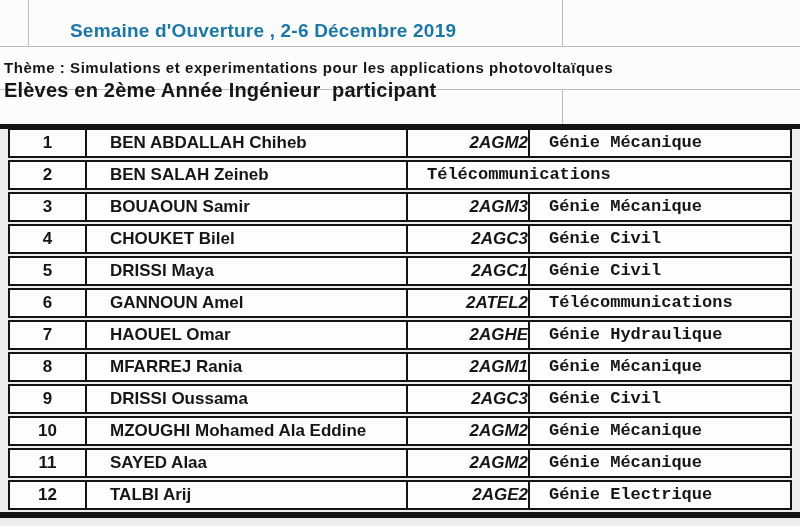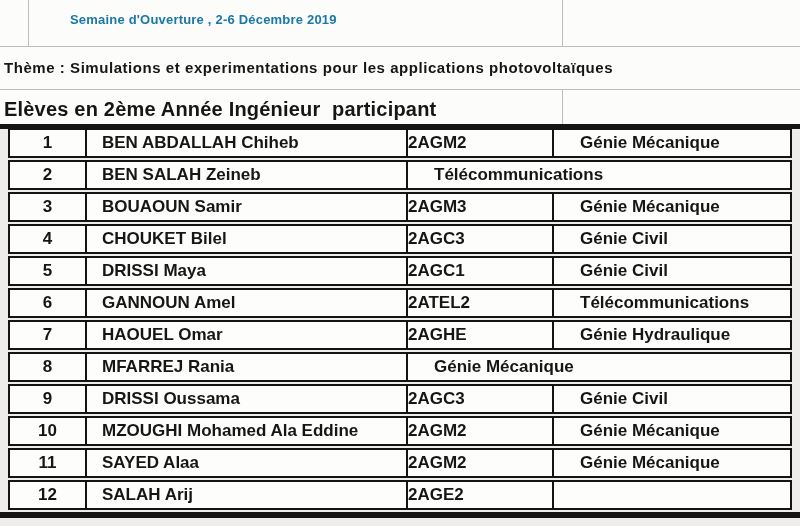--- a/index.html
+++ b/index.html
@@ -27,52 +27,52 @@
   }
   .vline { position: absolute; width: 1px; background: var(--grid-gray); }
   .vline-left      { left: 28px;  top: 0;    height: 46px; }
   .vline-mid-top   { left: 562px; top: 0;    height: 46px; }
   .vline-mid-bot   { left: 562px; top: 89px; height: 35px; }
   .hline { position: absolute; left: 0; width: 800px; height: 1px; background: var(--grid-gray); }
   .hline-1 { top: 46px; }
   .hline-2 { top: 89px; }
 
   .title {
-    position: absolute; left: 70px; top: 0; height: 40px; line-height: 40px;
-    font-size: 13px; font-weight: bold; letter-spacing: 0.2px;
+    position: absolute; left: 70px; top: 11px; height: 40px; line-height: 40px;
+    font-size: 19px; font-weight: bold; letter-spacing: 0.2px;
     color: var(--title-blue); white-space: pre;
   }
   .theme {
     position: absolute; left: 4px; top: 46px; height: 43px; line-height: 43px;
     font-size: 15px; font-weight: bold; letter-spacing: 0.55px;
     color: var(--text-black); white-space: pre;
   }
   .subtitle {
-    position: absolute; left: 4px; top: 92px; height: 50px; line-height: 35px;
+    position: absolute; left: 4px; top: 73px; height: 50px; line-height: 35px;
     font-size: 20px; font-weight: bold; letter-spacing: 0.2px;
     color: var(--text-black); white-space: pre;
   }
 
   
   .top-rule {
     position: absolute; left: 0; top: 124px; width: 800px; height: 5px;
     background: var(--border-black);
   }
   .rows { position: absolute; left: 8px; top: 128px; width: 784px; }
   .row {
     display: flex; height: 30px; margin-bottom: 2px;
     background: var(--cell-bg);
     border: 2px solid var(--border-black);
     font-size: 17px; font-weight: bold; color: var(--text-black);
   }
   .cell { height: 26px; line-height: 26px; white-space: nowrap; overflow: hidden; }
   .c-num   { width: 77px;  text-align: center; border-right: 2px solid var(--border-black); }
-  .c-name  { width: 321px; padding-left: 15px; border-right: 2px solid var(--border-black); }
-  .c-class { width: 146px; text-align: left; border-right: 2px solid var(--border-black); }
-  .c-dept  { flex: 1; padding-left: 26px; }
+  .c-name  { width: 321px; padding-left: 23px; border-right: 2px solid var(--border-black); }
+  .c-class { width: 122px; text-align: right; border-right: 2px solid var(--border-black); font-style: italic; }
+  .c-dept  { flex: 1; padding-left: 19px; font-family: Liberation Mono, monospace; }
   .bottom-rule {
     position: absolute; left: 0; top: 512px; width: 800px; height: 6px;
     background: var(--border-black);
   }
 </style>
 </head>
 <body>
 
 <div class="page">
 
@@ -135,20 +135,21 @@
   <div class="row">
     <div class="cell c-num">7</div>
     <div class="cell c-name">HAOUEL Omar</div>
     <div class="cell c-class">2AGHE</div>
     <div class="cell c-dept">Génie Hydraulique</div>
   </div>
 
   <div class="row">
     <div class="cell c-num">8</div>
     <div class="cell c-name">MFARREJ Rania</div>
+    <div class="cell c-class">2AGM1</div>
     <div class="cell c-dept">Génie Mécanique</div>
   </div>
 
   <div class="row">
     <div class="cell c-num">9</div>
     <div class="cell c-name">DRISSI Oussama</div>
     <div class="cell c-class">2AGC3</div>
     <div class="cell c-dept">Génie Civil</div>
   </div>
 
@@ -161,19 +162,20 @@
 
   <div class="row">
     <div class="cell c-num">11</div>
     <div class="cell c-name">SAYED Alaa</div>
     <div class="cell c-class">2AGM2</div>
     <div class="cell c-dept">Génie Mécanique</div>
   </div>
 
   <div class="row">
     <div class="cell c-num">12</div>
-    <div class="cell c-name">SALAH Arij</div>
+    <div class="cell c-name">TALBI Arij</div>
     <div class="cell c-class">2AGE2</div>
+    <div class="cell c-dept">Génie Electrique</div>
   </div>
 </div>
 
   <div class="bottom-rule"></div>
 </div>
 
 </body></html>

